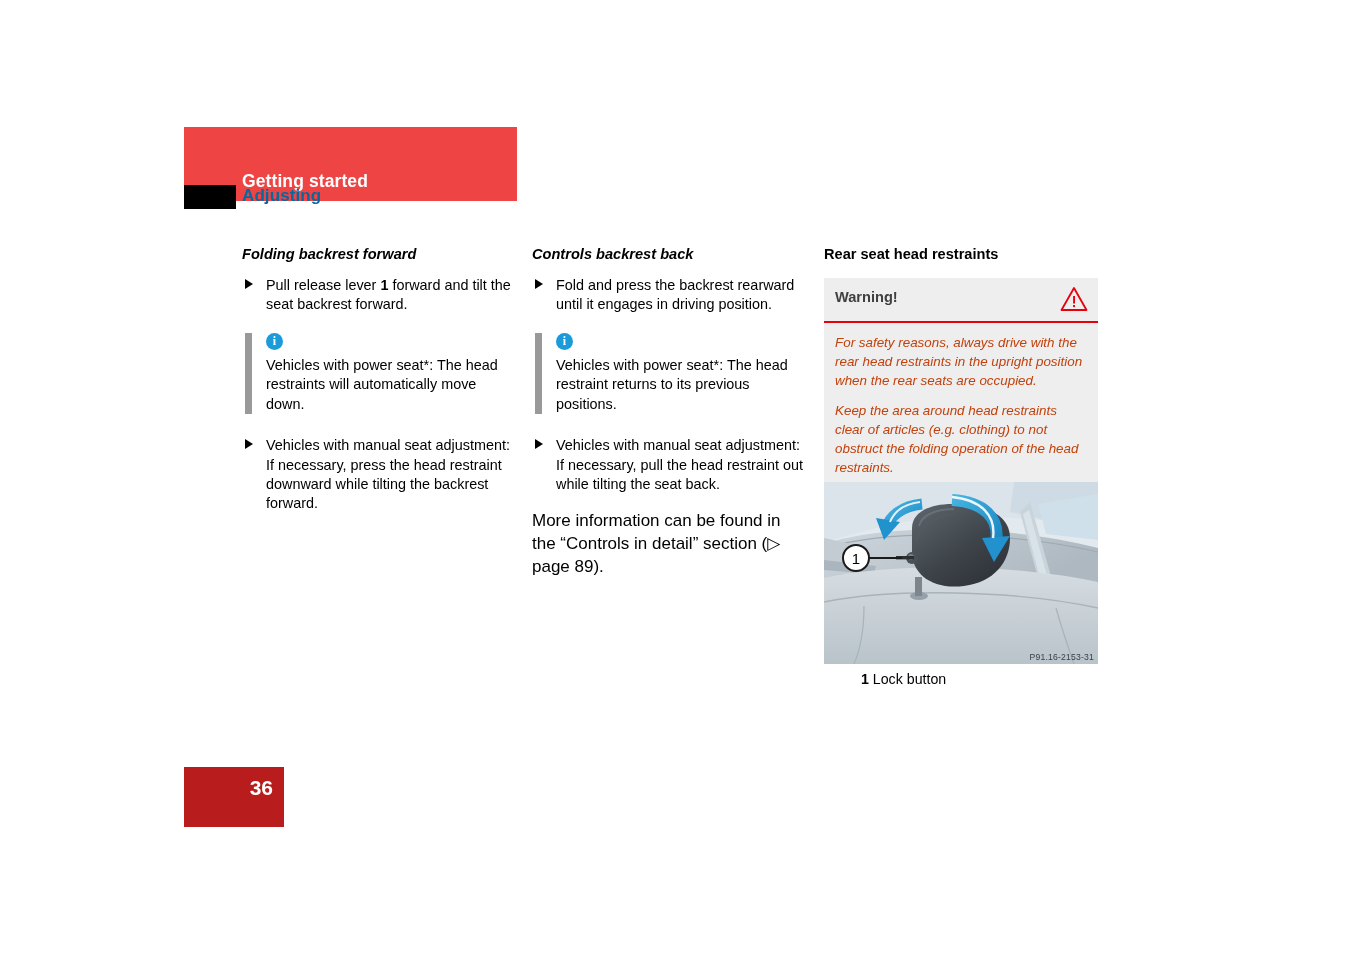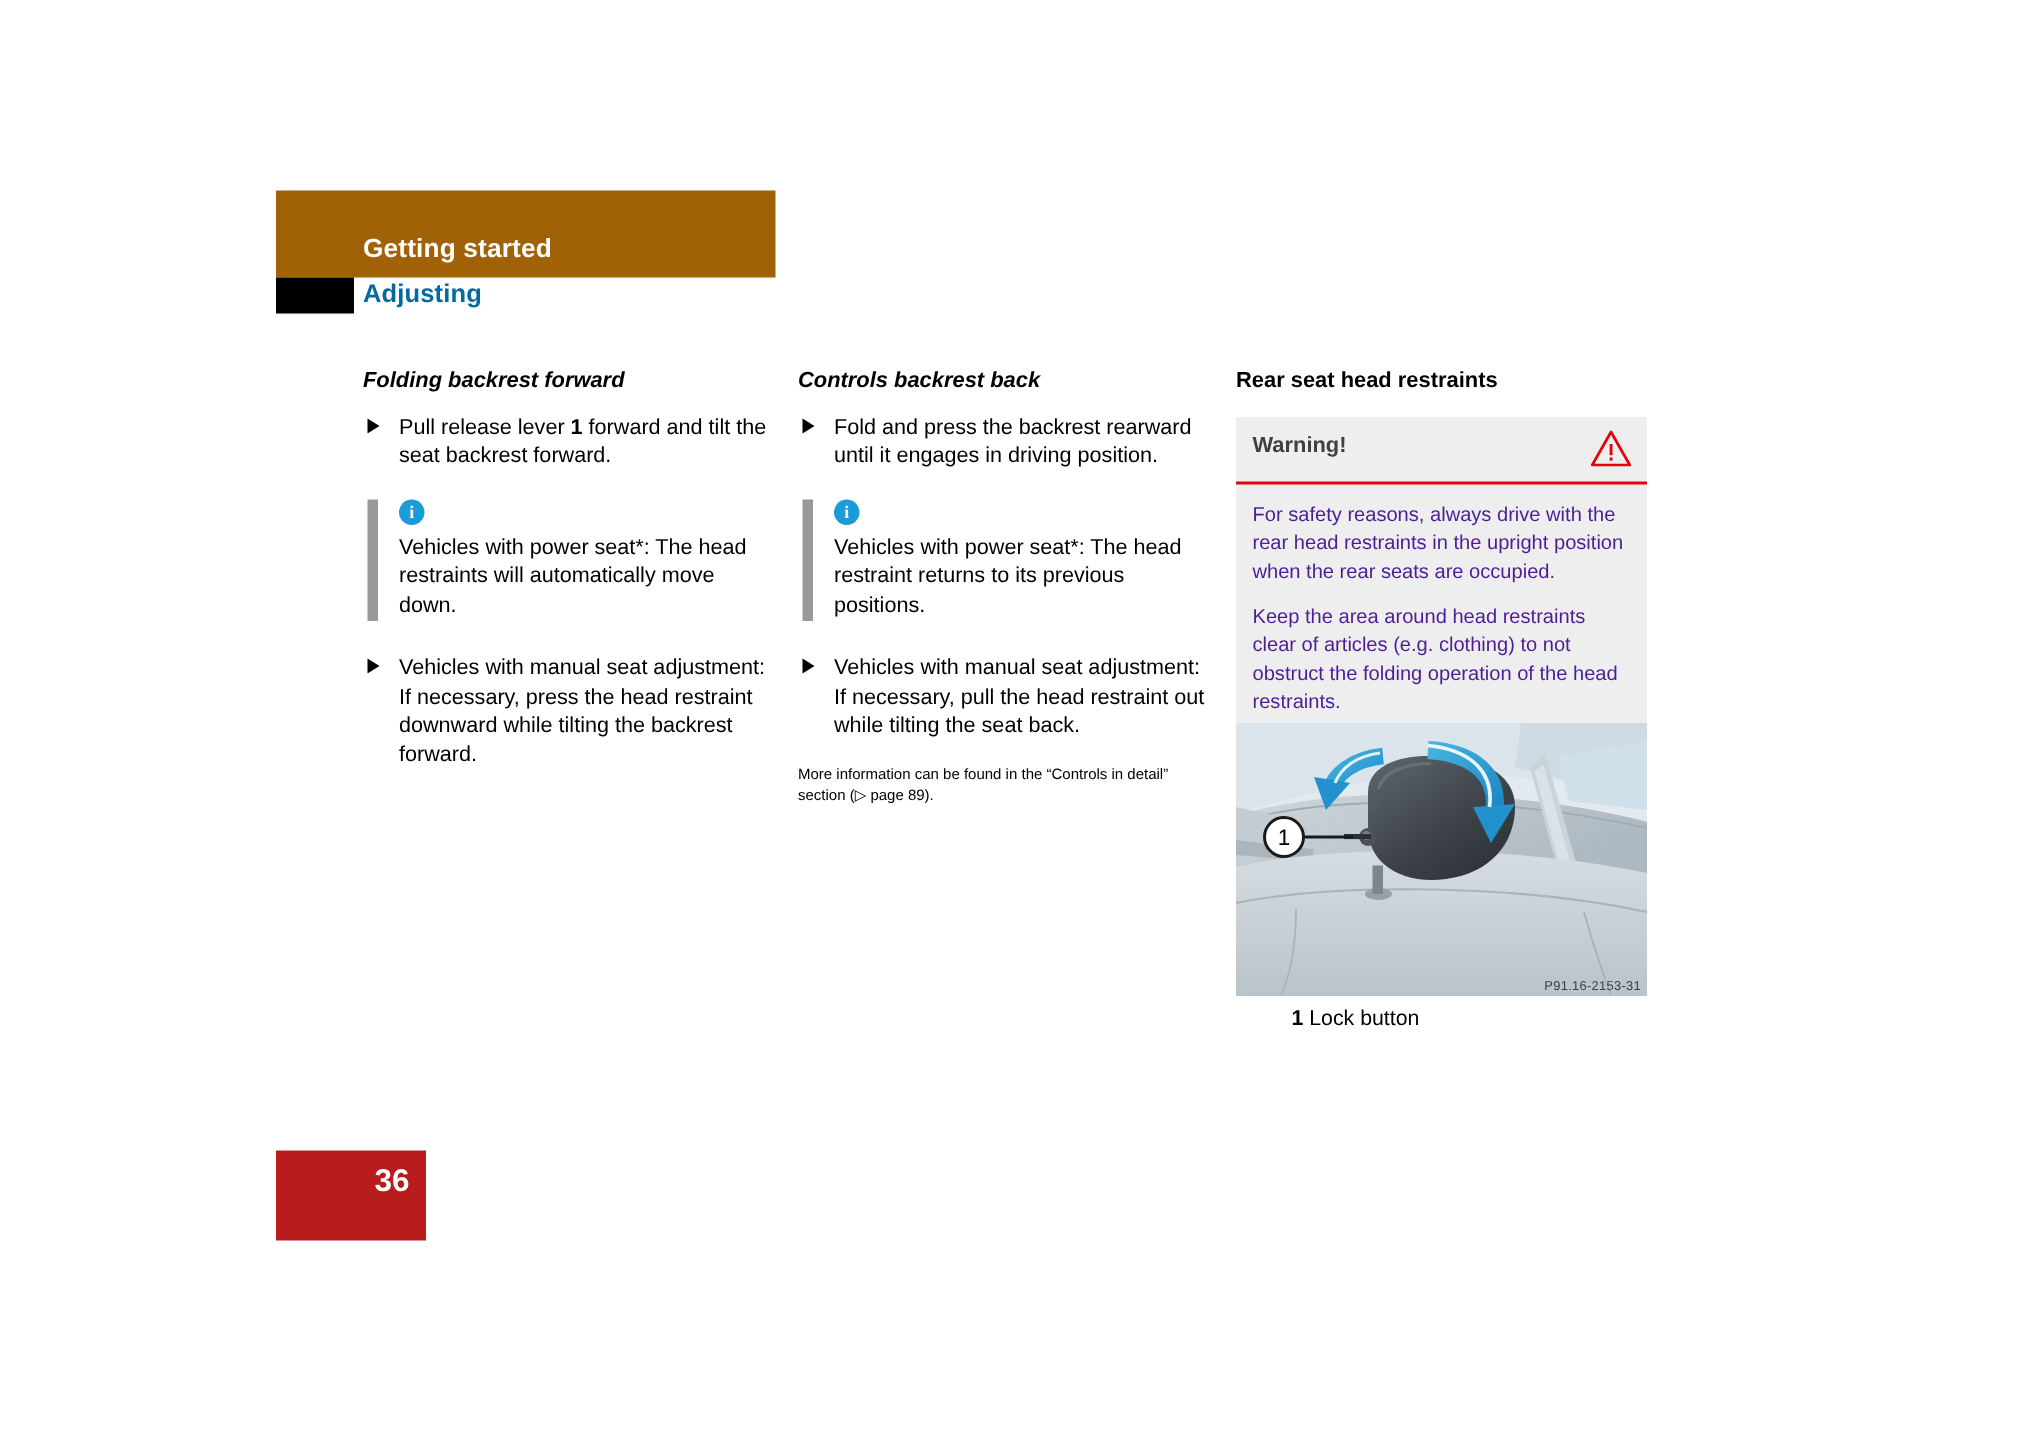--- a/index.html
+++ b/index.html
@@ -15,22 +15,22 @@
     color: #000000;
     overflow: hidden;
   }
 
   
   #header-band {
     position: absolute;
     left: 184px;
     top: 127px;
     width: 333px;
-    height: 58px;
-    background: #a16207;
+    height: 74px;
+    background: #ef4444;
   }
   #header-chapter {
     position: absolute;
     left: 58px;
     bottom: 9px;
     font-size: 17.5px;
     font-weight: bold;
     color: #ffffff;
     letter-spacing: 0.1px;
   }
@@ -89,21 +89,21 @@
     top: 3px;
     width: 0;
     height: 0;
     border-left: 8px solid #000000;
     border-top: 5.5px solid transparent;
     border-bottom: 5.5px solid transparent;
   }
   .step b { font-weight: bold; }
 
   .para {
-    font-size: 10px;
+    font-size: 17px;
     line-height: 1.35;
     margin: 0 0 12px 0;
   }
 
   
   .note {
     position: relative;
     padding-left: 24px;
     margin: 18px 0 22px 0;
   }
@@ -160,21 +160,22 @@
     width: 28px;
     height: 26px;
   }
   #warning-body {
     padding: 11px 12px 13px 11px;
   }
   #warning-body p {
     margin: 0 0 12px 0;
     font-size: 13.4px;
     line-height: 1.4;
-    color: #4c1d95;
+    color: #c2410c;
+    font-style: italic;
   }
   #warning-body p:last-child { margin-bottom: 0; }
 
   
   #figure {
     position: absolute;
     left: 824px;
     top: 482px;
     width: 274px;
     height: 182px;

